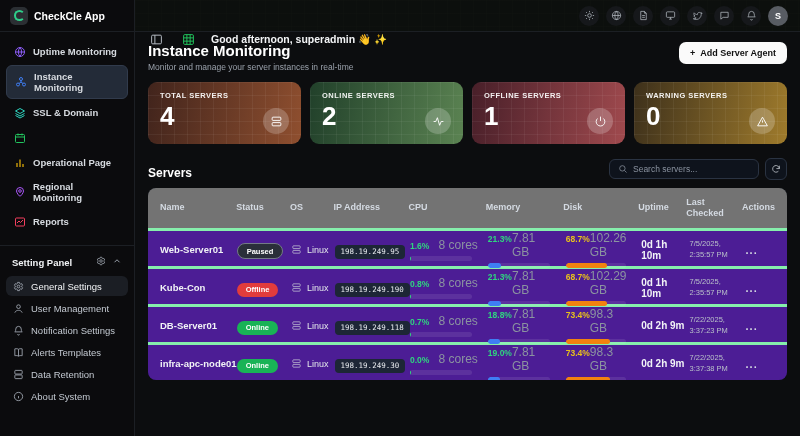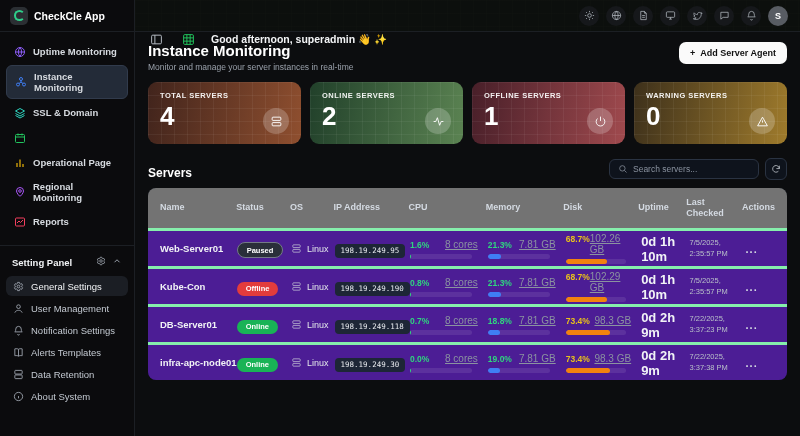--- a/index.html
+++ b/index.html
@@ -107,28 +107,28 @@
   .badge.online  { background:#19b356; }
   .os-cell { display:flex; align-items:center; gap:5px; font-size:9px; color:#e2e6ea; }
   .os-cell svg { width:11px; height:11px; stroke:#cfd4db; fill:none; stroke-width:1.5; }
   .ip-pill { display:inline-block; background:#1d2636; border-radius:4px; padding:2.5px 6px;
     font-family:"DejaVu Sans Mono", monospace; font-size:7.5px; color:#e8ebef; }
   .metric { padding-right:10px; }
   .metric-top { display:flex; justify-content:space-between; align-items:baseline; }
   .pct { font-size:8.5px; font-weight:bold; }
   .pct.green { color:#2fd57f; }
   .pct.yellow { color:#e9c21a; }
-  .metric-sub { font-size:10px; color:#8b93a0;text-decoration:underline; }
+  .metric-sub { font-size:12px; color:#8b93a0; }
   .bar { margin-top:4px; height:5px; border-radius:999px; background:rgba(255,255,255,0.09);
     overflow:hidden; width:92%; }
   .fill { height:100%; border-radius:999px; }
   .fill.cpu { background:#2fd57f; }
   .fill.mem { background:#3f7ef4; }
   .fill.disk { background:#f2820f; }
-  .uptime { font-size:13px; font-weight:bold; color:#f1f3f6; }
+  .uptime { font-size:10px; font-weight:bold; color:#f1f3f6; }
   .lastchk { font-size:7.5px; color:#b9c0c9; line-height:1.35; }
   .dots { font-size:11px; color:#d4dae2; letter-spacing:1px; font-weight:bold; cursor:pointer; }
 </style>
 </head>
 <body>
 
 <div class="app">
 
   <aside class="sidebar">
     <div class="logo-row">

